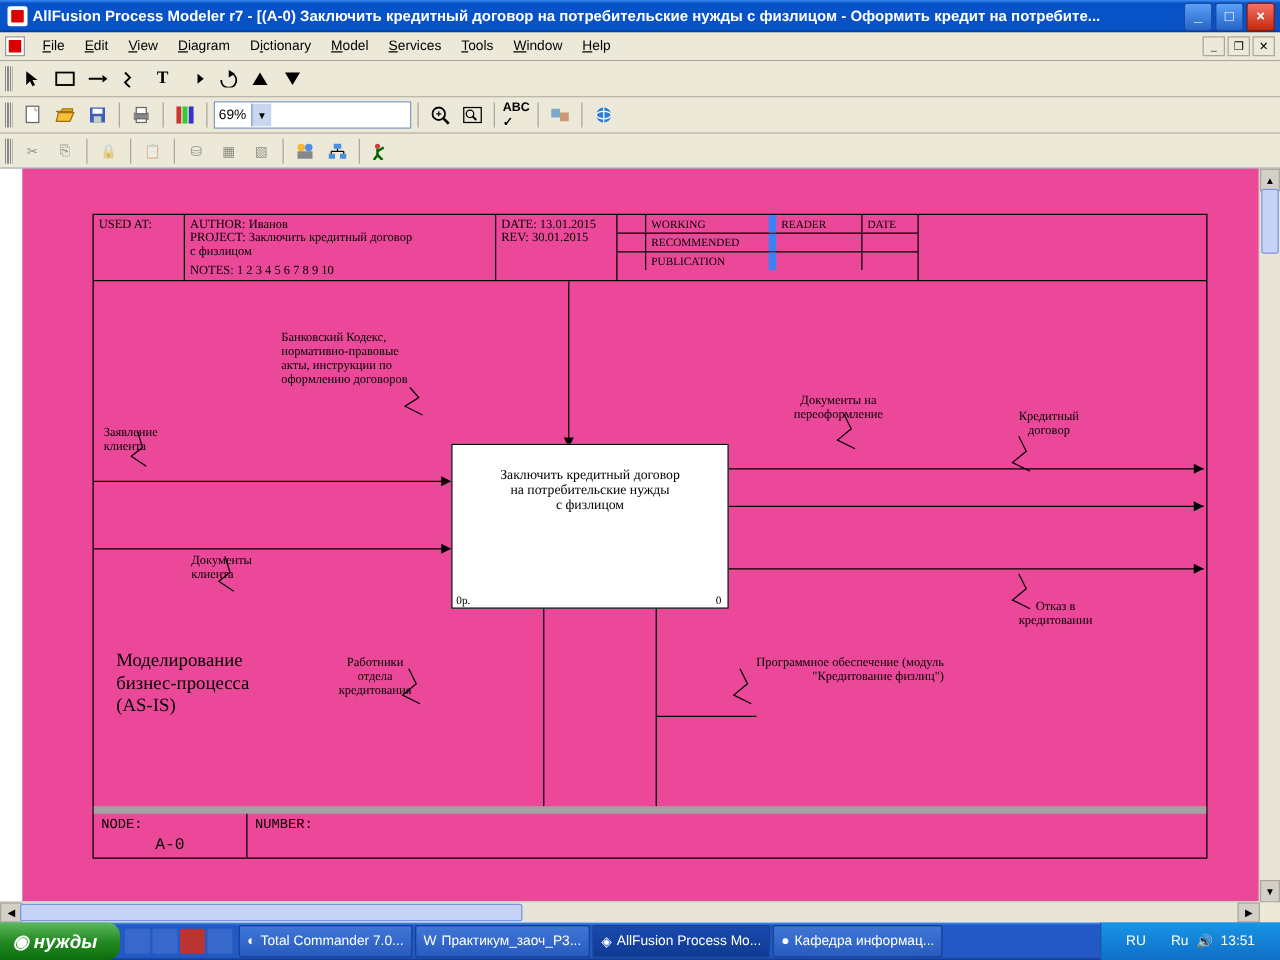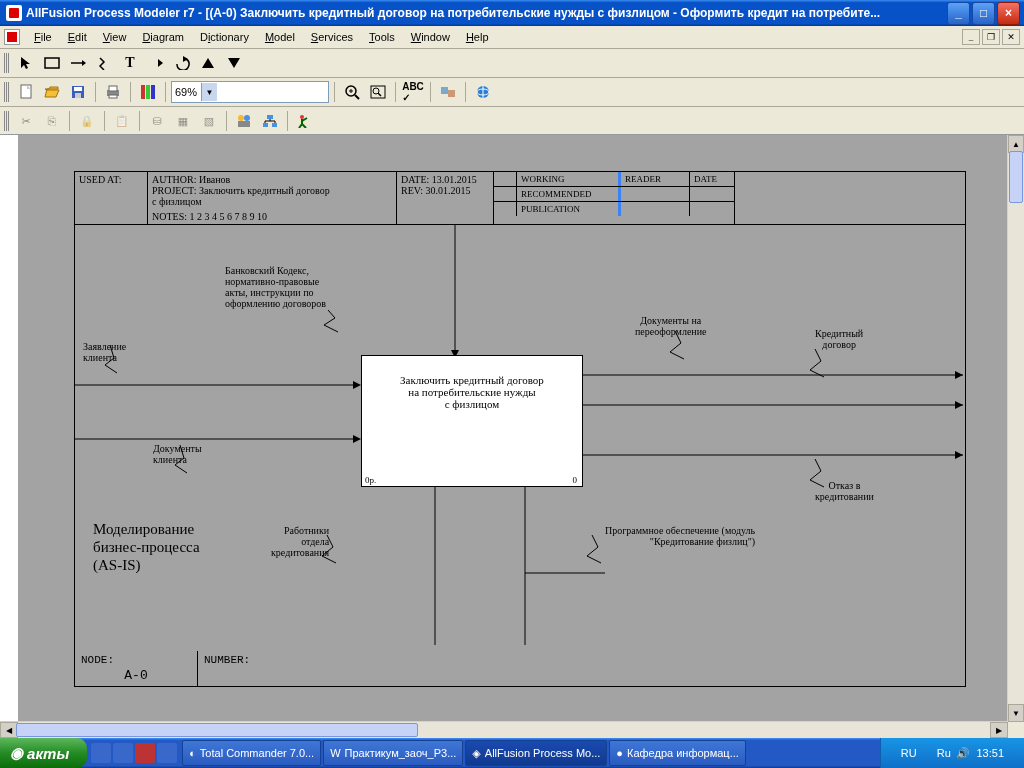--- a/index.html
+++ b/index.html
@@ -27,30 +27,30 @@
 .combo .arrow{width:15px;height:18px;background:#c9d6ef;border-left:1px solid #7f9db9;margin-left:4px;display:flex;align-items:center;justify-content:center;font-size:8px}
 .workspace{position:absolute;top:134px;left:0;right:0;bottom:30px;background:#fff;border-top:1px solid #919b9c}
 .scrollbar-v{position:absolute;right:0;top:0;bottom:16px;width:16px;background:#e8e5d8;border-left:1px solid #d4d0c8}
 .scrollbar-v .thumb{position:absolute;left:1px;right:1px;top:16px;height:50px;background:#c6d3f7;border:1px solid #7a96df;border-radius:2px}
 .scrollbar-v .arr{position:absolute;left:0;right:0;height:16px;background:#d4d0c8;border:1px solid #aca899;font-size:8px;display:flex;align-items:center;justify-content:center}
 .scrollbar-h{position:absolute;left:0;right:16px;bottom:0;height:16px;background:#e8e5d8;border-top:1px solid #d4d0c8}
 .scrollbar-h .arr{position:absolute;top:0;bottom:0;width:16px;background:#d4d0c8;border:1px solid #aca899;font-size:8px;display:flex;align-items:center;justify-content:center}
 .scrollbar-h .thumb{position:absolute;top:1px;bottom:1px;left:16px;width:400px;background:#c6d3f7;border:1px solid #7a96df;border-radius:2px}
 .corner{position:absolute;right:0;bottom:0;width:16px;height:16px;background:#ece9d8}
 .ruler-v{position:absolute;left:0;top:0;bottom:16px;width:18px;background:#fff;border-right:1px solid #999}
-.canvas{position:absolute;left:18px;right:16px;top:0;bottom:16px;background:#a3a3a3}
+.canvas{position:absolute;left:18px;right:16px;top:0;bottom:16px;background:#ec4899}
 .sheet{position:absolute;left:56px;top:36px;width:890px;border:1.5px solid #000}
 .hdr{display:flex;border-bottom:1px solid #000;font-size:10px;font-family:"Times New Roman",serif}
 .hdr>div{border-right:1px solid #000;padding:2px 4px}
 .hdr .status-grid{flex:0 0 240px;padding:0}
 .hdr .status-grid .srow{display:flex;border-bottom:1px solid #000;height:14px}
 .hdr .status-grid .srow:last-child{border-bottom:none}
 .hdr .status-grid .srow div{padding:0 4px;font-size:9px;line-height:14px}
 .hdr .status-grid .srow div:first-child{width:14px;border-right:1px solid #000}
-.hdr .status-grid .srow div:nth-child(2){flex:1;border-right:3px solid #3b82f6}
+.hdr .status-grid .srow div:nth-child(2){flex:1;border-right:6px solid #3b82f6}
 .hdr .status-grid .srow div:nth-child(3){width:60px;border-right:1px solid #000}
 .hdr .status-grid .srow div:nth-child(4){width:36px}
 .diagram-area{position:relative;height:420px;font-family:"Times New Roman",serif}
 .box{position:absolute;border:1.5px solid #000;background:#fff;text-align:center;font-size:11px;padding:18px 6px}
 .label{position:absolute;font-size:10px;line-height:11px;text-align:center}
 .footer-row{display:flex;border-top:6px solid #a3a3a3;font-family:Liberation Mono, monospace;font-size:11px}
 .footer-row>div{border-right:1px solid #000;padding:3px 6px}
 svg.overlay{position:absolute;inset:0;width:100%;height:100%}
 svg.overlay line{stroke:#000;stroke-width:1}
 svg.overlay polyline{stroke:#000;stroke-width:1;fill:none}
@@ -348,21 +348,21 @@
         <div class="label" style="left:150px;top:40px;white-space:pre-line;text-align:left">Банковский Кодекс,
 нормативно-правовые
 акты, инструкции по
 оформлению договоров</div>
         <div class="label" style="left:560px;top:90px;white-space:pre-line">Документы на
 переоформление</div>
         <div class="label" style="left:740px;top:103px;white-space:pre-line">Кредитный
 договор</div>
         <div class="label" style="left:740px;top:255px;white-space:pre-line">Отказ в
 кредитовании</div>
-        <div class="label" style="left:196px;top:300px;white-space:pre-line;text-align:right">Работники
+        <div class="label" style="left:196px;top:300px;white-space:pre-line;text-align:center">Работники
 отдела
 кредитования</div>
         <div class="label" style="left:530px;top:300px;white-space:pre-line;text-align:right">Программное обеспечение (модуль
 "Кредитование физлиц")</div>
         <div class="label" style="left:18px;top:295px;font-size:15px;text-align:left;white-space:pre-line;line-height:18px">Моделирование
 бизнес-процесса
 (AS-IS)</div>
       </div>
 
       <div class="footer-row">
@@ -383,21 +383,21 @@
     <div class="arr" style="left:0">◀</div>
     <div class="thumb"></div>
     <div class="arr" style="right:0">▶</div>
   </div>
   <div class="corner"></div>
 </div>
 
 <div class="taskbar">
   <div class="startbtn">
       <span style="margin-right:4px">◉</span>
-      <span>акты</span>
+      <span>нужды</span>
     </div>
   <div class="qlaunch">
     <div></div>
     <div></div>
     <div style="background:#b33"></div>
     <div></div>
   </div>
   <div class="tbitem">◐ <span>Total Commander 7.0...</span></div>
   <div class="tbitem">W <span>Практикум_заоч_Р3...</span></div>
   <div class="tbitem active">◈ <span>AllFusion Process Mo...</span></div>

